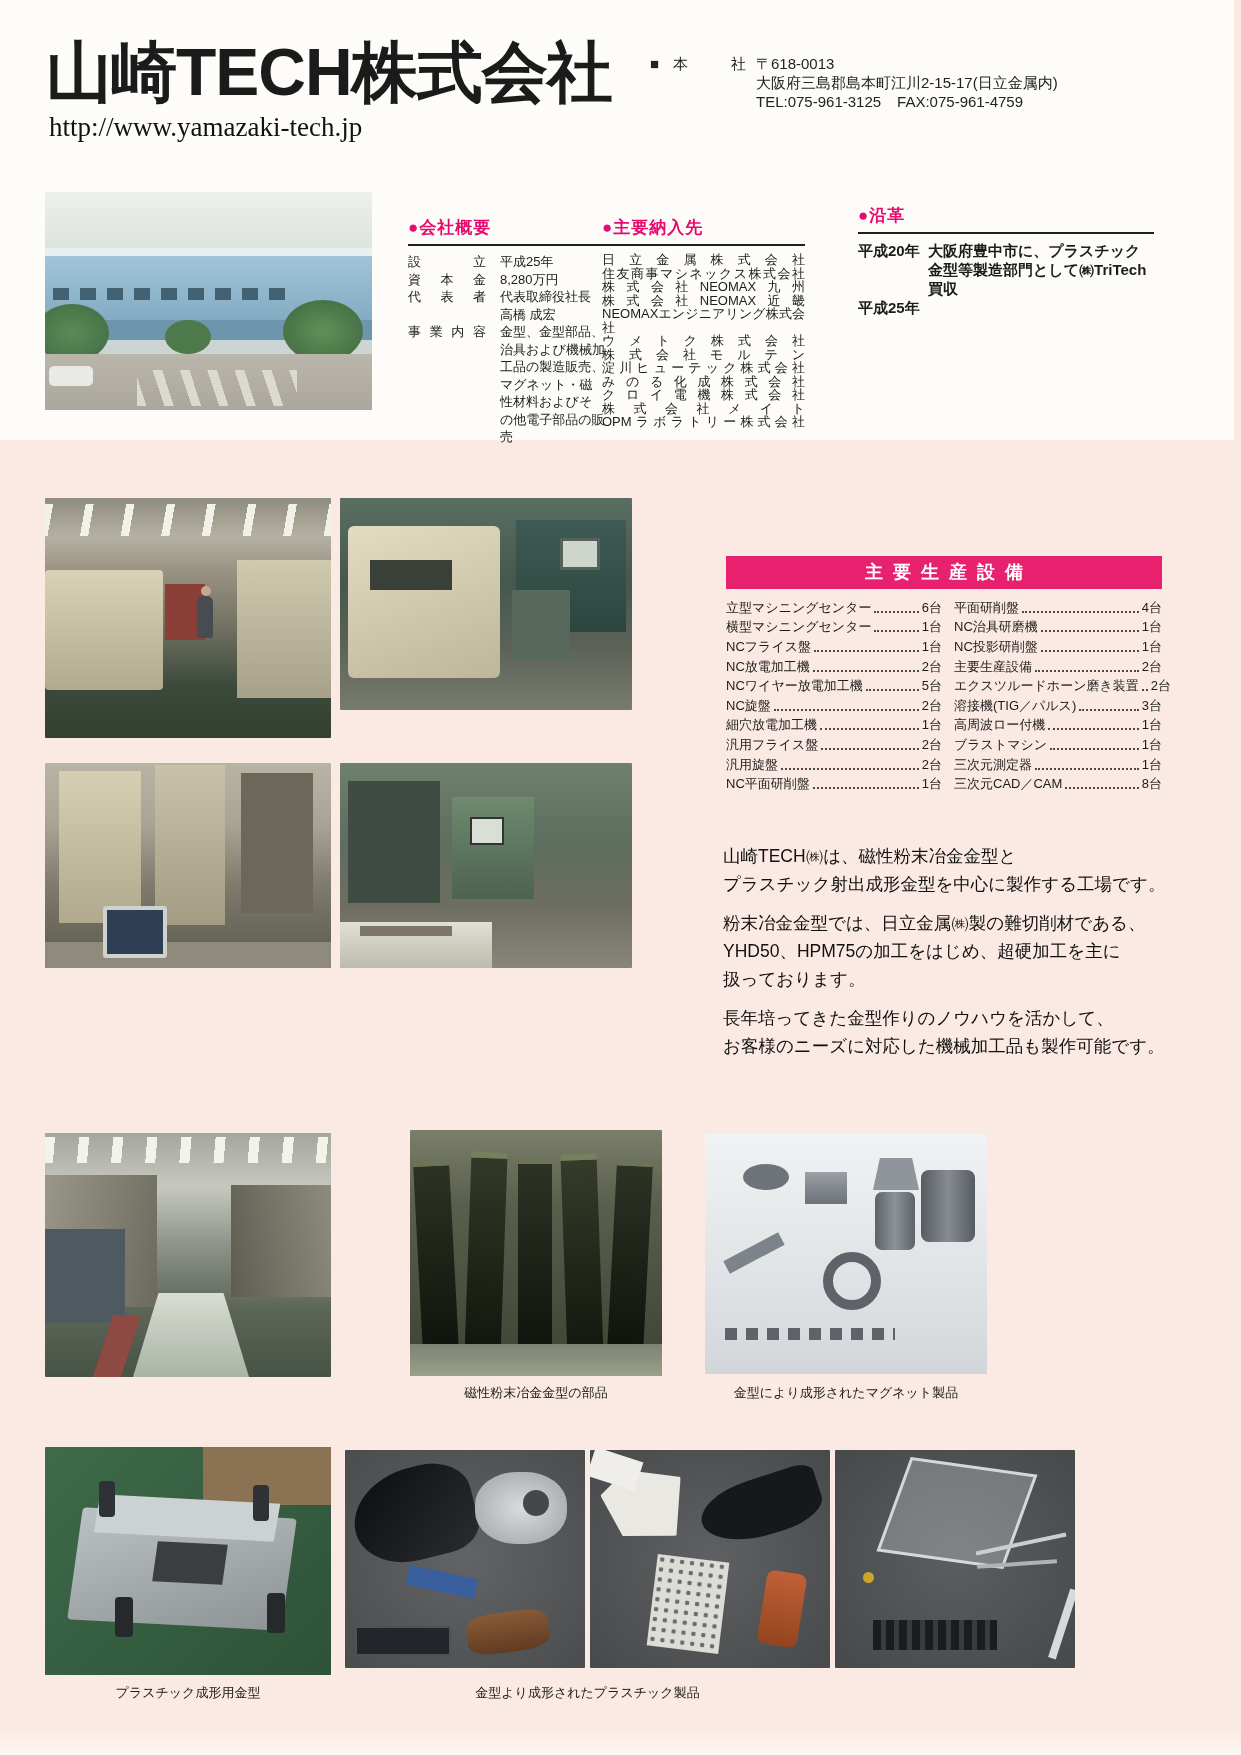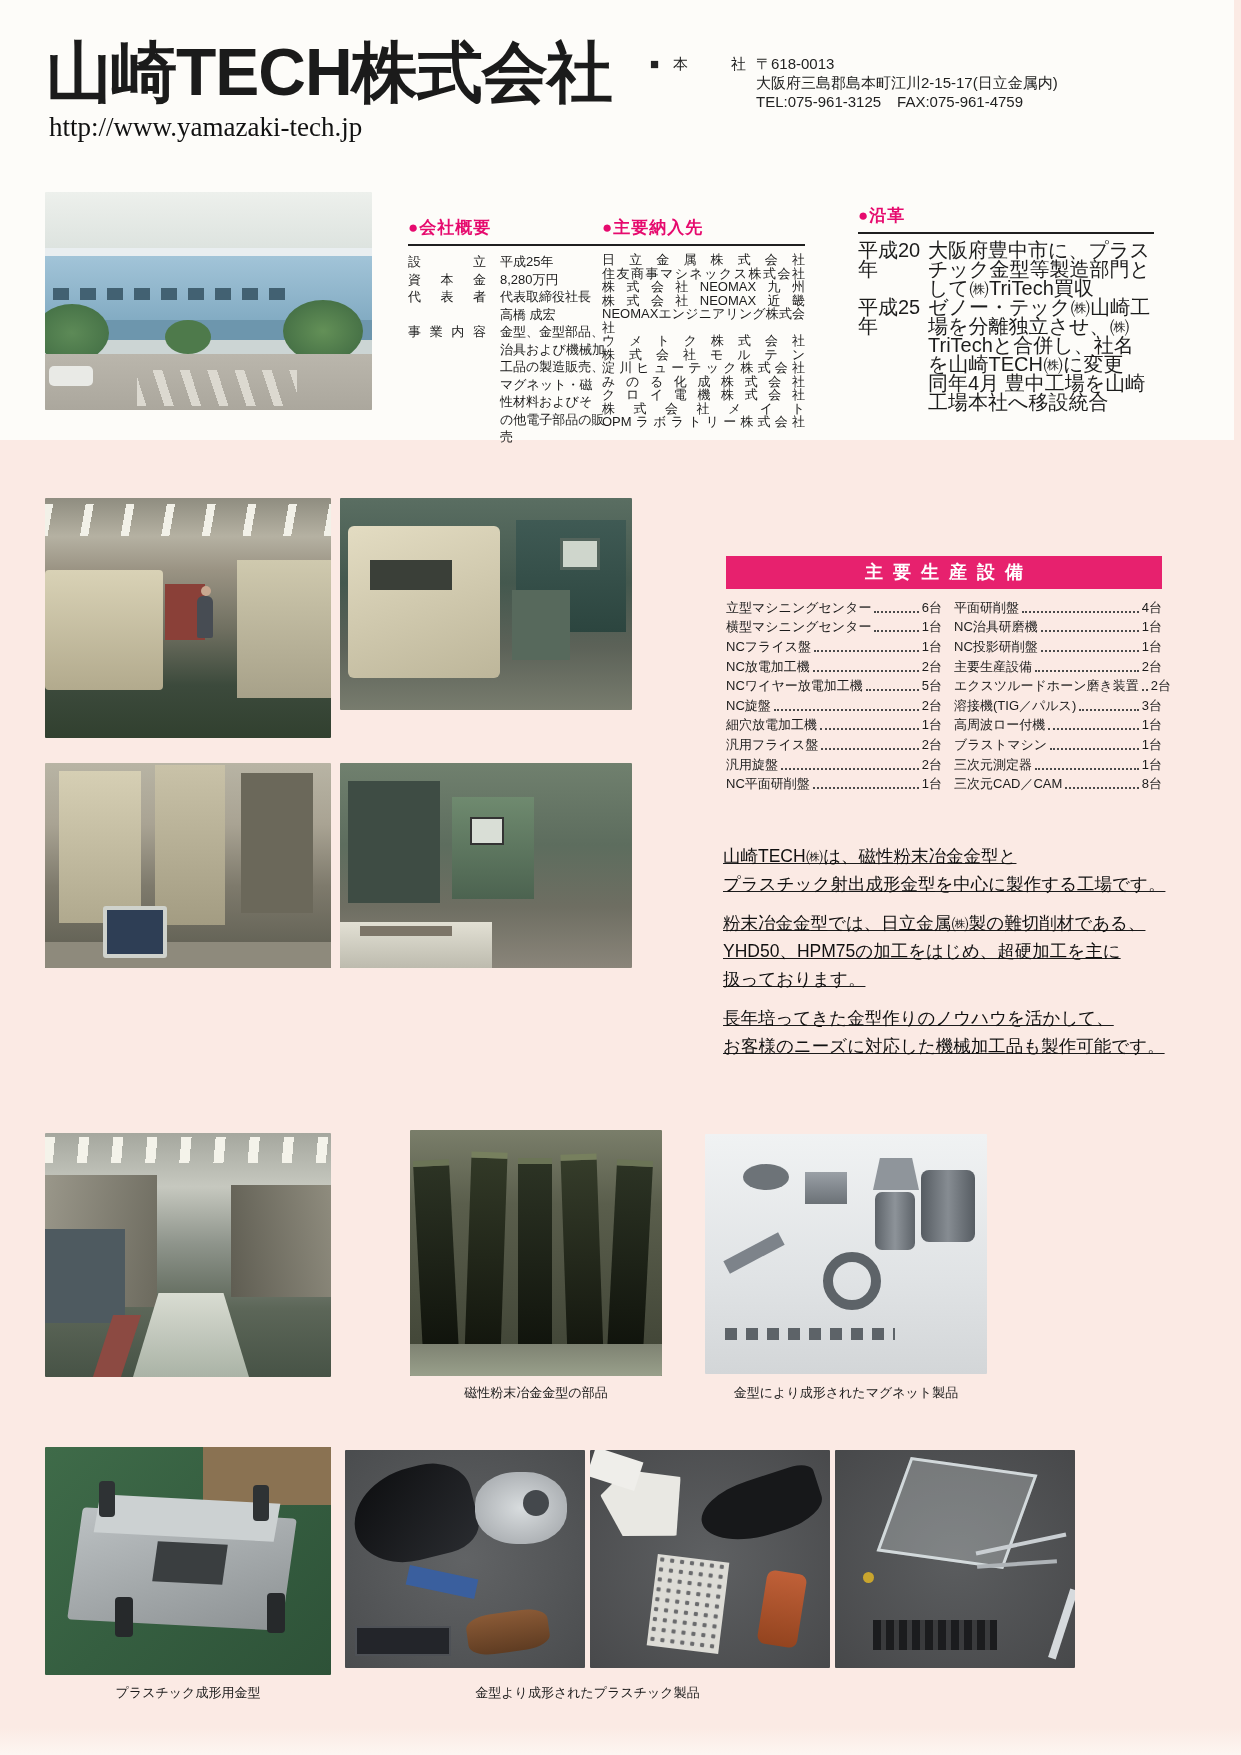--- a/index.html
+++ b/index.html
@@ -19,35 +19,35 @@
   .sec-head{font-size:17px;font-weight:bold;color:#e60a6e;letter-spacing:1px;
             border-bottom:2px solid #1f1f1f;padding-bottom:5px;margin-bottom:7px;}
   .sec-overview{left:408px;top:216px;width:197px;}
   .sec-customers{left:602px;top:216px;width:203px;}
   .sec-history{left:812px;top:204px;width:296px;margin-left:46px;}
   .ov-row{display:flex;font-size:13px;line-height:17.5px;}
   .ov-label{width:78px;flex:none;text-align:justify;text-align-last:justify;margin-right:14px;}
   .ov-value{flex:1;white-space:pre-line;}
   .cust-list{margin:0;padding:0;list-style:none;}
   .cust-item{font-size:13px;line-height:13.5px;text-align:justify;text-align-last:justify;}
-  .hist-entry{display:flex;font-size:20px;line-height:19px;}
+  .hist-entry{display:flex;font-size:15px;line-height:19px;font-weight:bold;}
   .hist-year{width:70px;flex:none;}
   .hist-text{flex:1;white-space:pre-line;}
   
   .equip-bar{position:absolute;left:726px;top:556px;width:436px;height:33px;background:#e7216e;
              color:#fff;font-size:18px;font-weight:bold;text-align:center;line-height:33px;
              letter-spacing:10px;text-indent:10px;}
   .equip-col{position:absolute;top:598px;}
   .equip-col.left{left:726px;width:216px;}
   .equip-col.right{left:954px;width:208px;}
   .equip-row{display:flex;align-items:center;height:19.6px;font-size:13px;white-space:nowrap;}
   .e-dots{flex:1;height:8px;border-bottom:2px dotted #4a4a4a;margin:0 3px;min-width:6px;}
   .e-count{flex:none;}
   
-  .about{position:absolute;left:723px;top:842px;width:448px;text-decoration:underline;}
+  .about{position:absolute;left:723px;top:842px;width:448px;}
   .about-p{margin:0 0 11px 0;font-size:17.5px;line-height:28px;white-space:pre-line;color:#101010;}
   
   .ph{position:absolute;overflow:hidden;border-radius:1px;}
   .d{position:absolute;}
   .caption{position:absolute;font-size:13px;color:#1a1a1a;text-align:center;}
   .bottom-strip{position:absolute;left:0;top:1727px;width:100%;height:28px;
                 background:linear-gradient(#fbeae4,#fdf6f2);}
 </style>
 </head>
 <body>
@@ -122,22 +122,20 @@
   </div>
 
   <div class="sec sec-history">
     <div class="sec-head">●沿革</div>
     <div class="hist-entry">
         <span class="hist-year">平成20年</span>
         <span class="hist-text">大阪府豊中市に、プラスチック金型等製造部門として㈱TriTech買収</span>
       </div>
       <div class="hist-entry">
         <span class="hist-year">平成25年</span>
-        <span class="hist-text">ゼノー・テック㈱山崎工場を分離独立させ、㈱TriTechと合併し、社名を山崎TECH㈱に変更
-同年4月 豊中工場を山崎工場本社へ移設統合</span>
       </div>
   </div>
 
   <div class="ph" style="left:45px;top:498px;width:286px;height:240px;background:linear-gradient(180deg,#8f8d80 0%,#b5b1a2 16%,#9a9383 30%,#6f6f60 55%,#3c4a3c 78%,#31402f 100%);">
     <div class="d" style="left:0;top:6px;right:0;height:32px;background:repeating-linear-gradient(100deg,#f2f1e8 0 8px,transparent 8px 40px);"></div>
     <div class="d" style="left:0;top:72px;width:118px;height:120px;border-radius:4px;background:linear-gradient(#d9d2b6,#b2aa8d);"></div>
     <div class="d" style="right:0;top:62px;width:94px;height:138px;background:linear-gradient(#cfc9ae,#a7a189);"></div>
     <div class="d" style="left:120px;top:86px;width:40px;height:56px;background:#8a4038;"></div>
     <div class="d" style="left:152px;top:98px;width:16px;height:42px;border-radius:6px 6px 2px 2px;background:#474c53;"></div>
     <div class="d" style="left:156px;top:88px;width:10px;height:10px;border-radius:50%;background:#c8a890;"></div>

